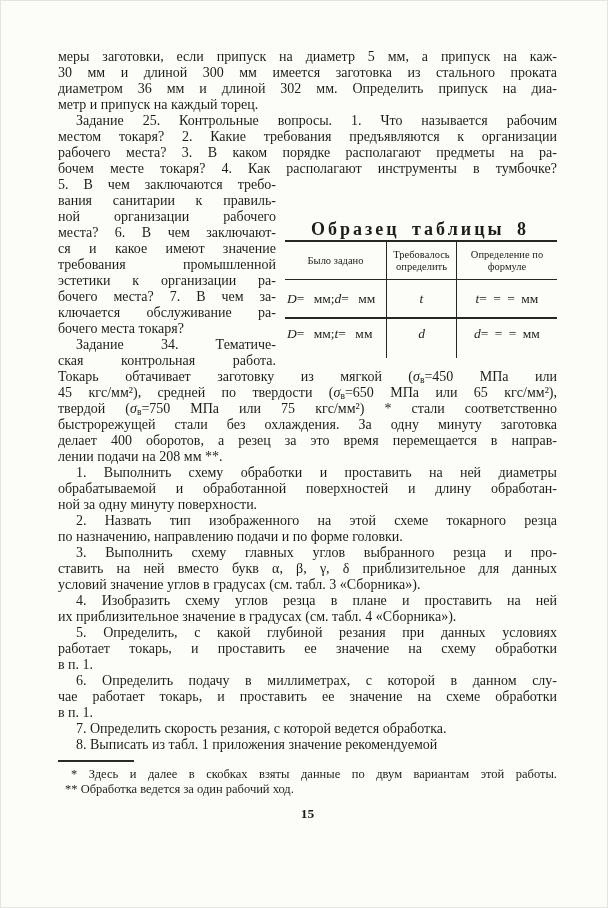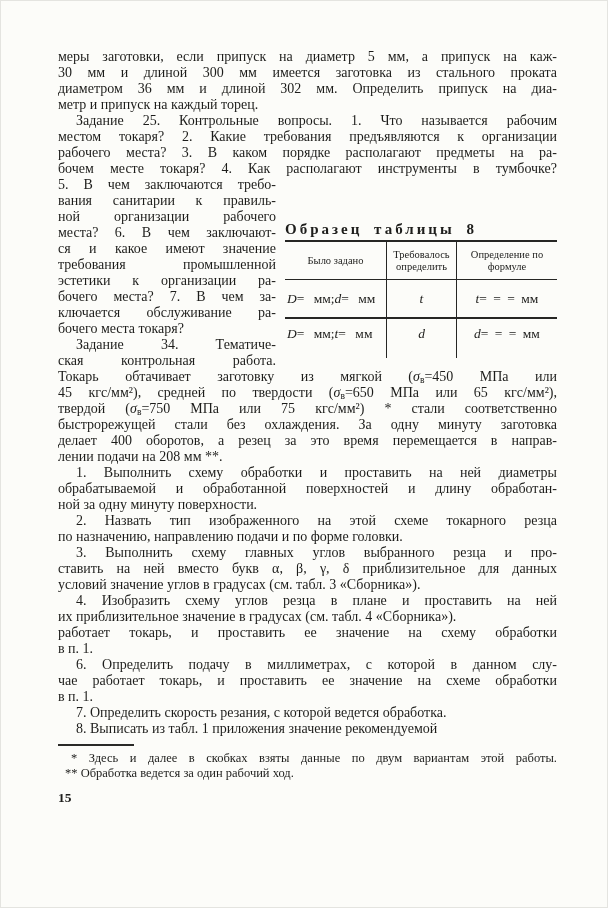--- a/index.html
+++ b/index.html
@@ -22,22 +22,22 @@
   }
   .ln.nw{width:218px;}
   .ln.ind{text-indent:18px;}
   .ln.end{text-align-last:left;}
   .b{font-weight:normal;}
   .it{font-style:italic;}
   .sub{font-size:9.5px;vertical-align:-2px;}
   
   .tablewrap{position:absolute;left:284px;top:221px;width:272px;}
   .tcaption{
-    font-size:15px;line-height:14px;letter-spacing:3px;word-spacing:5px;
-    text-align:left;margin:0 2px 4px 0;white-space:nowrap;font-weight:bold;
+    font-size:18px;line-height:14px;letter-spacing:3px;word-spacing:5px;
+    text-align:center;margin:0 2px 4px 0;white-space:nowrap;font-weight:bold;
   }
   .tbl{display:grid;grid-template-columns:101px 70px 101px;border-top:2px solid #262624;}
   .th{
     font-size:10.5px;line-height:12px;text-align:center;
     display:flex;align-items:center;justify-content:center;
     min-height:38px;border-bottom:1px solid #262624;padding:2px 3px;box-sizing:border-box;
   }
   .td{
     font-size:13.5px;display:flex;align-items:center;justify-content:center;
     box-sizing:border-box;word-spacing:3px;
@@ -46,21 +46,21 @@
   .r0{height:39px;border-bottom:2px solid #262624;}
   .r1{height:30px;}
   .vl{border-left:1px solid #262624;}
   .sp{height:9px;}
   
   .fnrule{width:76px;border-top:2px solid #2a2a28;margin:7px 0 5px 0;}
   .fn{width:499px;font-size:12.5px;line-height:15px;text-align:justify;text-align-last:justify;}
   .fn.end{text-align-last:left;}
   .fn:nth-of-type(1){text-indent:13px;}
   .fn:nth-of-type(2){text-indent:7px;}
-  .pagenum{width:499px;margin-top:9px;text-align:left;font-weight:bold;font-size:13.5px;line-height:16px;}
+  .pagenum{width:499px;margin-top:9px;text-align:center;font-weight:bold;font-size:13.5px;line-height:16px;}
 </style>
 </head>
 <body>
 
 <div class="page">
 
   <div>
       <div class="ln">меры заготовки, если припуск на диаметр 5 мм, а припуск на каж-</div>
       <div class="ln">30 мм и длиной 300 мм имеется заготовка из стального проката</div>
       <div class="ln">диаметром 36 мм и длиной 302 мм. Определить припуск на диа-</div>
@@ -90,20 +90,21 @@
       <div class="ln ind">1. Выполнить схему обработки и проставить на ней диаметры</div>
       <div class="ln">обрабатываемой и обработанной поверхностей и длину обработан-</div>
       <div class="ln end">ной за одну минуту поверхности.</div>
       <div class="ln ind">2. Назвать тип изображенного на этой схеме токарного резца</div>
       <div class="ln end">по назначению, направлению подачи и по форме головки.</div>
       <div class="ln ind">3. Выполнить схему главных углов выбранного резца и про-</div>
       <div class="ln">ставить на ней вместо букв α, β, γ, δ приблизительное для данных</div>
       <div class="ln end">условий значение углов в градусах (см. табл. 3 «Сборника»).</div>
       <div class="ln ind">4. Изобразить схему углов резца в плане и проставить на ней</div>
       <div class="ln end">их приблизительное значение в градусах (см. табл. 4 «Сборника»).</div>
+      <div class="ln ind">5. Определить, с какой глубиной резания при данных условиях</div>
       <div class="ln">работает токарь, и проставить ее значение на схему обработки</div>
       <div class="ln end">в п. 1.</div>
       <div class="ln ind">6. Определить подачу в миллиметрах, с которой в данном слу-</div>
       <div class="ln">чае работает токарь, и проставить ее значение на схеме обработки</div>
       <div class="ln end">в п. 1.</div>
       <div class="ln ind end">7. Определить скорость резания, с которой ведется обработка.</div>
       <div class="ln ind end">8. Выписать из табл. 1 приложения значение рекомендуемой</div>
     </div>
 
   <div class="tablewrap">

